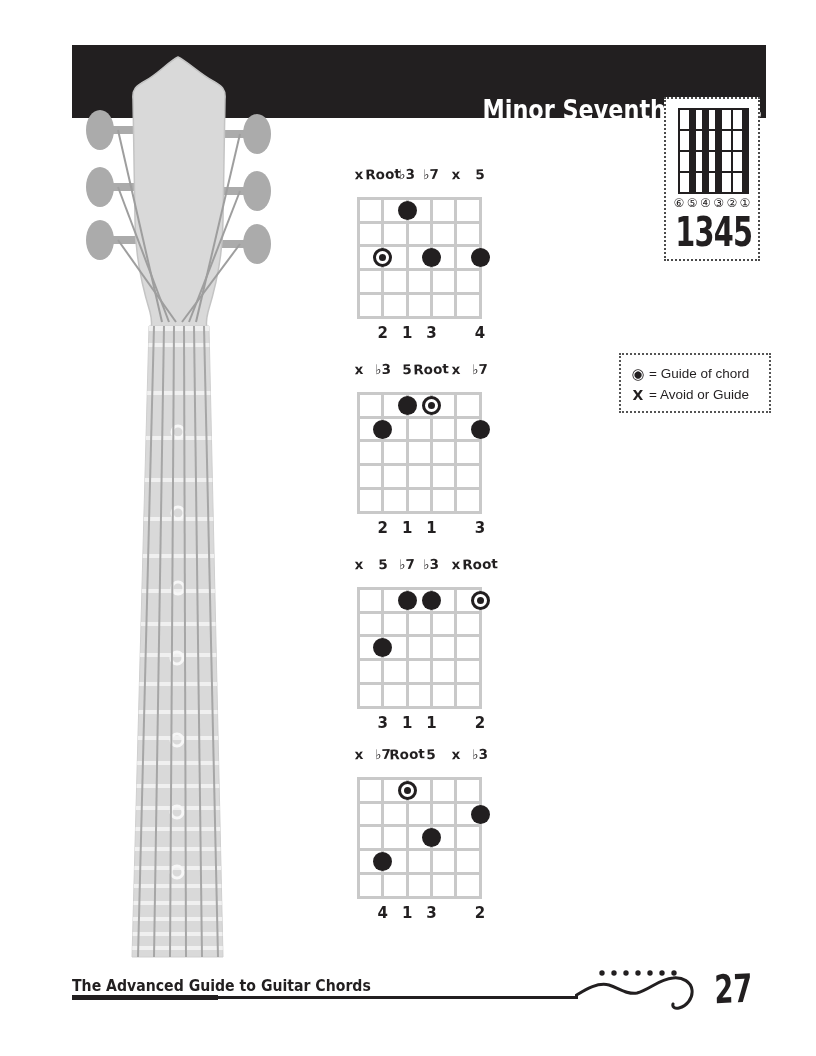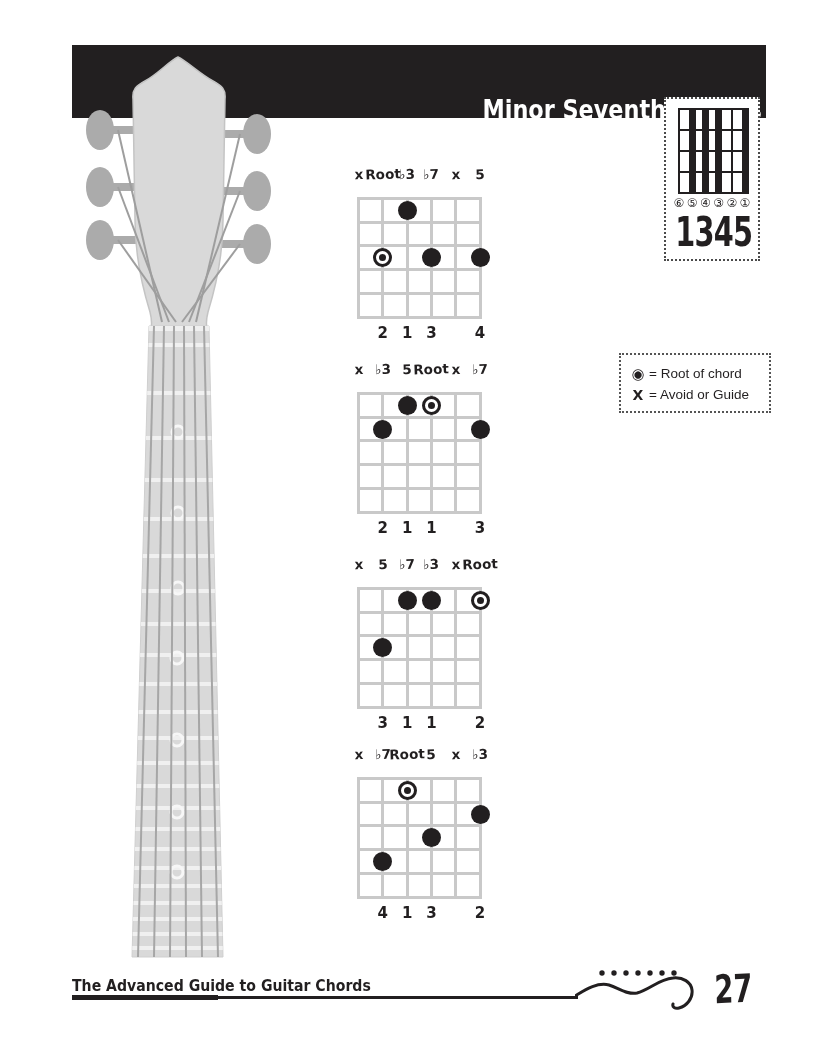--- a/index.html
+++ b/index.html
@@ -202,21 +202,21 @@
         <span class="mini-num" style="left: 53.8px;">②</span>
         <span class="mini-num" style="left: 67px;">①</span>
       </div>
     <div class="string-set">1345</div>
   </div>
 
 
   <div class="legend">
     <div class="legend-row">
       <span class="legend-sym root">◉</span>
-      <span class="legend-text">= Root of chord</span>
+      <span class="legend-text">= Guide of chord</span>
     </div>
     <div class="legend-row">
       <span class="legend-sym mute">X</span>
       <span class="legend-text">= Avoid or Guide</span>
     </div>
   </div>
 
   <div class="chord-block" style="top:160px">
     <div class="fret-grid">
         <div class="vline" style="left: 0px;"></div>

